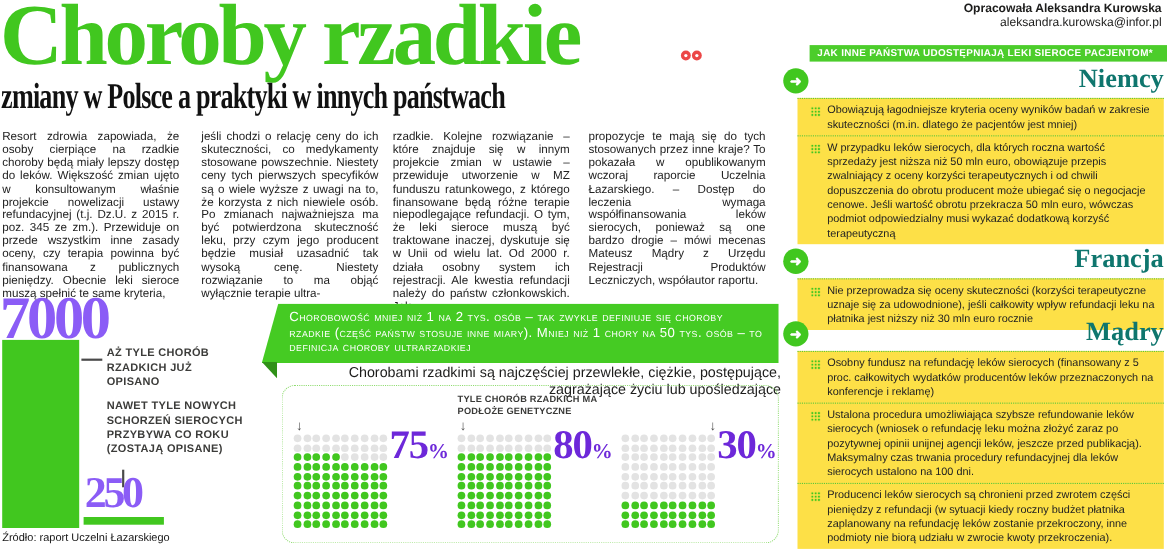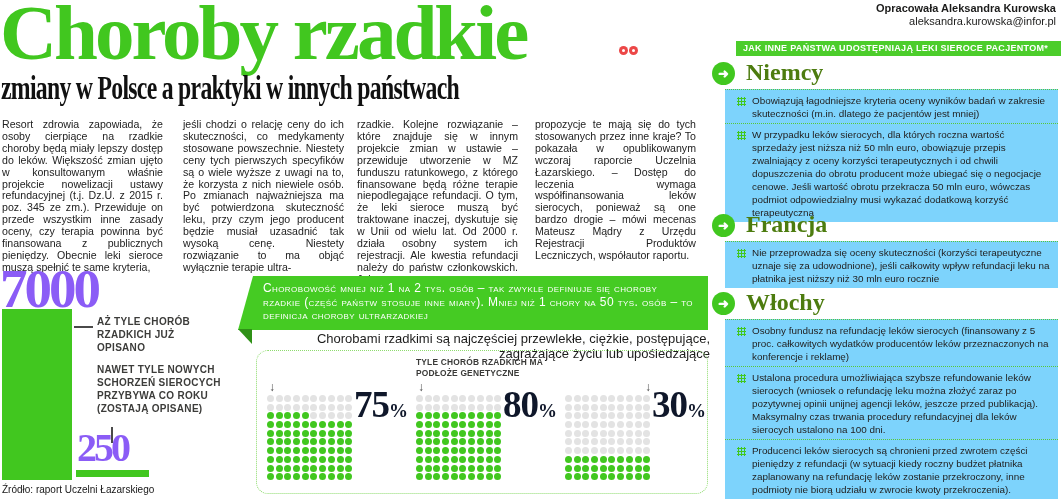--- a/index.html
+++ b/index.html
@@ -43,31 +43,31 @@
   
   .dotbox{position:absolute;left:256px;top:350px;width:452px;height:144px;border:1.5px dotted #8edb6e;border-radius:12px;box-sizing:border-box;}
   .stat{position:absolute;top:357px;width:148px;height:132px;}
   .s1{left:267px}.s2{left:416px}.s3{left:565px}
   .stat .slabel{position:absolute;left:0;top:0;width:132px;font-size:8.4px;font-weight:bold;letter-spacing:.2px;line-height:11px;color:#3a3a38;text-transform:uppercase;}
   .stat .arrow{position:absolute;top:23px;left:2px;font-size:12px;color:#4a4a4a;}
   .stat.s3 .arrow{left:80px;}
   .waffle{position:absolute;left:0;top:38px;display:grid;grid-template-columns:repeat(10,7px);gap:1.7px;}
   .dot{width:7px;height:7px;border-radius:50%;background:#e3e3e3;}
   .dot.on{background:#41c71f;}
-  .pct{position:absolute;left:87px;top:26px;font-family:"Liberation Serif",serif;font-weight:bold;font-size:37px;letter-spacing:-1px;color:#0f172a;white-space:nowrap;}
+  .pct{position:absolute;left:87px;top:26px;font-family:"Liberation Serif",serif;font-weight:bold;font-size:37px;letter-spacing:-1px;color:#6d28d9;white-space:nowrap;}
   .pct .unit{font-size:19px;letter-spacing:0;}
 
   
   .panelbar{position:absolute;left:713px;top:41px;width:326px;height:15px;background:#4ccd2b;color:#fff;font-size:9px;font-weight:bold;line-height:15px;padding-left:7px;letter-spacing:.3px;box-sizing:border-box;white-space:nowrap;margin-left:23px;}
   .country{position:absolute;left:712px;width:346px;}
-  .k1{top:57px}.k2{top:209px}.k3{top:287px}
+  .k1{top:57px}.k2{top:221px}.k3{top:287px}
   .cicon{position:absolute;left:0;top:5px;width:23px;height:23px;border-radius:50%;background:#41c71f;color:#fff;text-align:center;line-height:23px;font-size:13px;font-weight:bold;}
   .cicon::before{content:"➜";}
-  .cname{margin-left:34px;font-family:"Liberation Serif",serif;font-weight:bold;font-size:24px;line-height:30px;color:#4d7c0f;}
-  .cbox{margin-left:13px;margin-top:2px;width:333px;background:#7dd3fc;box-sizing:border-box;}
+  .cname{margin-left:34px;font-family:"Liberation Serif",serif;font-weight:bold;font-size:24px;line-height:30px;color:#0f766e;text-align:right;}
+  .cbox{margin-left:13px;margin-top:2px;width:333px;background:#fde047;box-sizing:border-box;}
   .citem{position:relative;border-top:1px dotted #57c739;padding:4px 8px 3px 27px;font-size:9.9px;line-height:13px;color:#222;}
   .bullet{position:absolute;left:12px;top:7px;width:9px;height:9px;background-image:radial-gradient(circle,#41c71f 1.1px,transparent 1.2px);background-size:3px 3px;}
 </style>
 </head>
 <body>
 
 <div id="page">
 
   <div class="headline">Choroby rzadkie</div>
   <div class="redbadge" style="left:619px">
@@ -442,21 +442,21 @@
   <div class="country k2">
     <span class="cicon"></span>
     <div class="cname">Francja</div>
     <div class="cbox">
         <div class="citem"><span class="bullet"></span><span>Nie przeprowadza się oceny skuteczności (korzyści terapeutyczne uznaje się za udowodnione), jeśli całkowity wpływ refundacji leku na płatnika jest niższy niż 30 mln euro rocznie</span></div>
       </div>
   </div>
 
   <div class="country k3">
     <span class="cicon"></span>
-    <div class="cname">Włochy</div>
+    <div class="cname">Mądry</div>
     <div class="cbox">
         <div class="citem"><span class="bullet"></span><span>Osobny fundusz na refundację leków sierocych (finansowany z 5 proc. całkowitych wydatków producentów leków przeznaczonych na konferencje i reklamę)</span></div>
         <div class="citem"><span class="bullet"></span><span>Ustalona procedura umożliwiająca szybsze refundowanie leków sierocych (wniosek o refundację leku można złożyć zaraz po pozytywnej opinii unijnej agencji leków, jeszcze przed publikacją). Maksymalny czas trwania procedury refundacyjnej dla leków sierocych ustalono na 100 dni.</span></div>
         <div class="citem"><span class="bullet"></span><span>Producenci leków sierocych są chronieni przed zwrotem części pieniędzy z refundacji (w sytuacji kiedy roczny budżet płatnika zaplanowany na refundację leków zostanie przekroczony, inne podmioty nie biorą udziału w zwrocie kwoty przekroczenia).</span></div>
       </div>
   </div>
 
 </div>
 
 </body></html>

